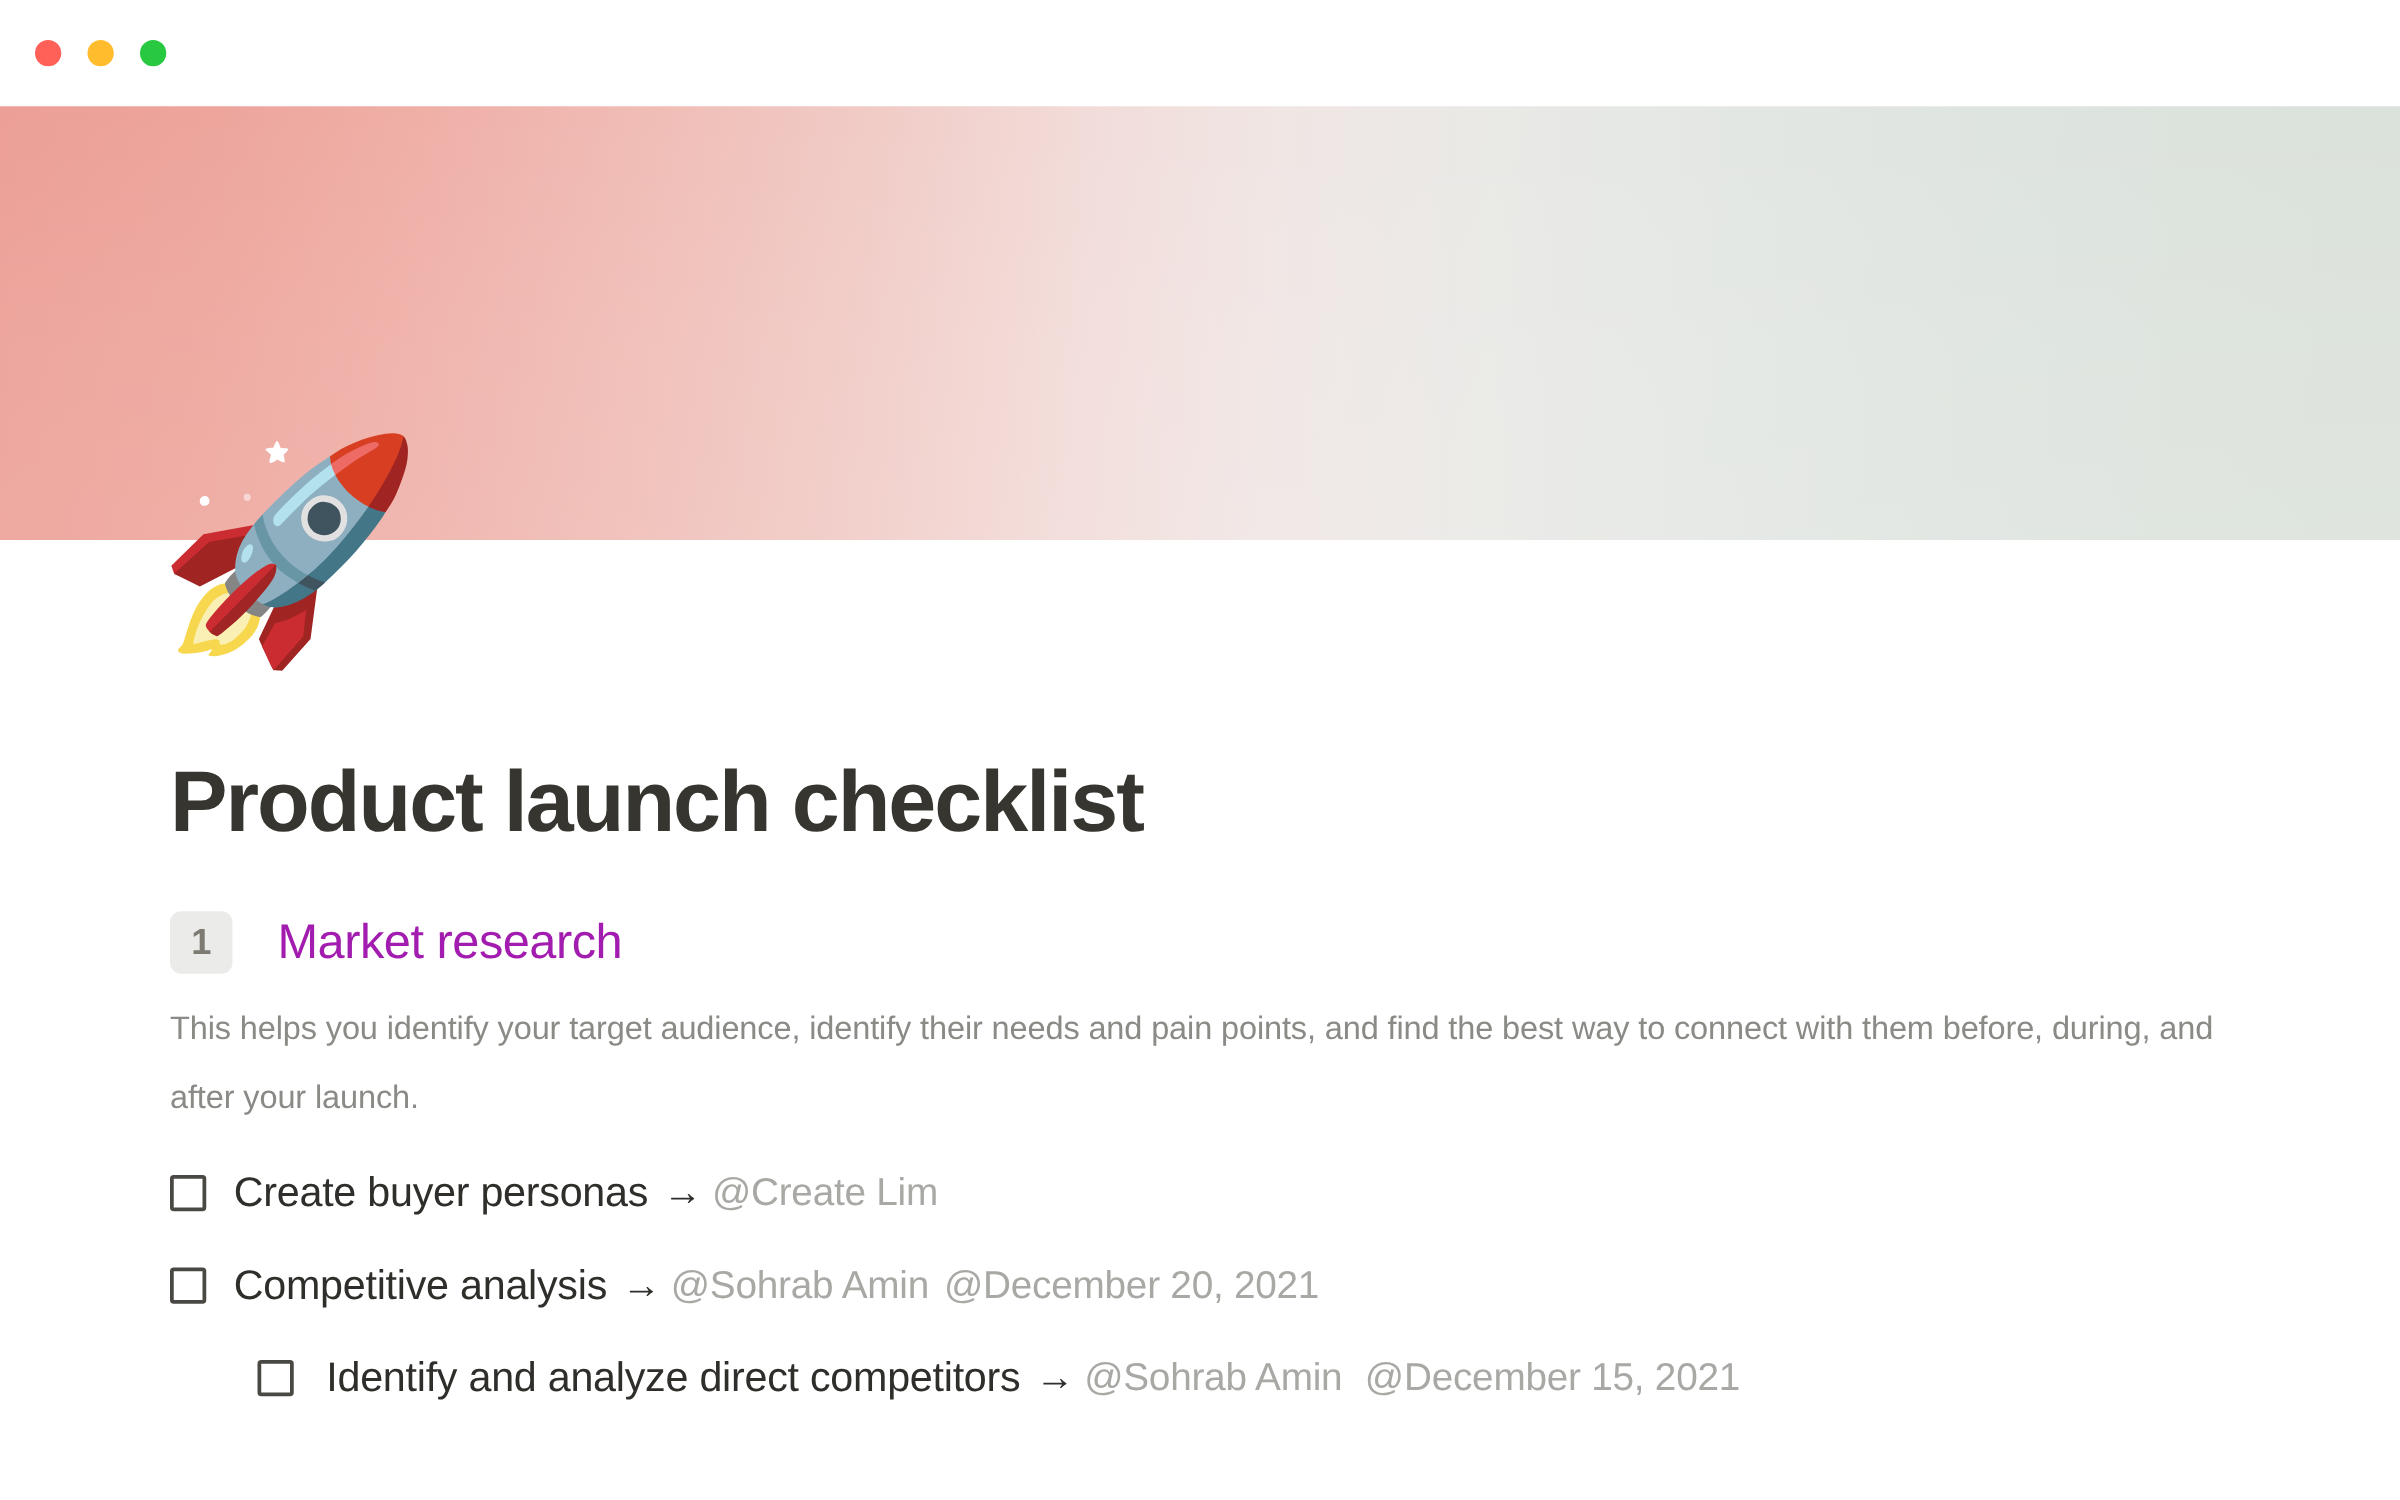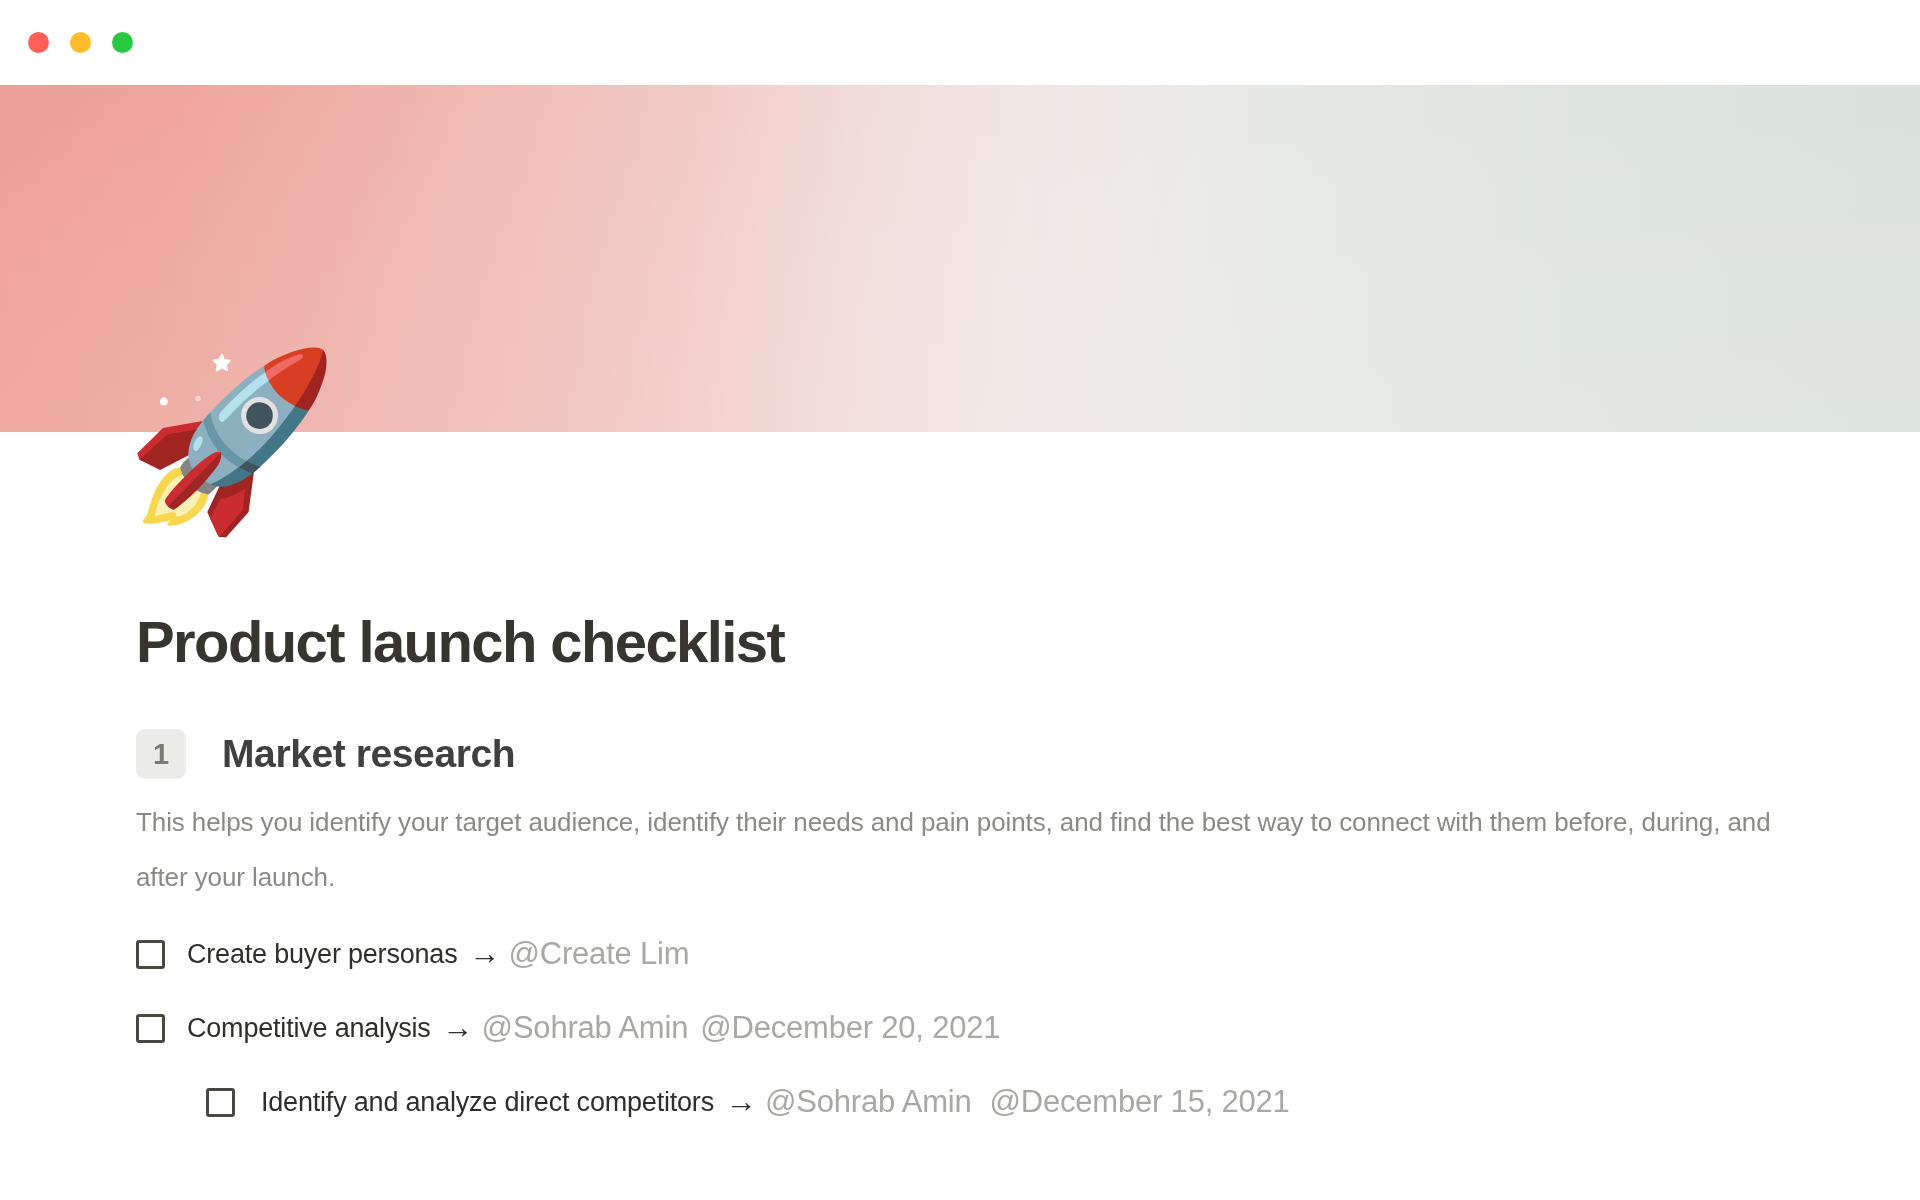--- a/index.html
+++ b/index.html
@@ -59,21 +59,21 @@
     user-select:none;
   }
 
   .content {
     position:absolute;
     left:136px; top:590px;
     width:1700px;
   }
 
   .page-title {
-    font-size:58px;
+    font-size:69px;
     line-height:104px;
     font-weight:bold;
     letter-spacing:-1.6px;
     color:#37352f;
     margin-bottom:35px;
   }
 
   .section-head {
     display:flex;
     align-items:center;
@@ -89,22 +89,22 @@
     display:flex;
     align-items:center;
     justify-content:center;
     flex:0 0 auto;
     letter-spacing:0;
   }
   .section-title {
     margin-left:36px;
     font-size:39px;
     line-height:48px;
-    font-weight:bold;
-    color:#404040;
+    font-weight:normal;
+    color:#a21caf;
     letter-spacing:-0.4px;
   }
 
   .section-desc {
     font-size:26px;
     line-height:55px;
     color:#8a8a86;
     max-width:1650px;
     letter-spacing:-0.1px;
     margin-bottom:12px;
@@ -123,21 +123,21 @@
     width:29px; height:29px;
     border:3px solid #4a4843;
     border-radius:3px;
     background:#ffffff;
     flex:0 0 auto;
     margin-right:22px;
   }
   .todo.indent-1 .checkbox { margin-right:26px; }
 
   .todo-text {
-    font-size:27px;
+    font-size:33px;
     line-height:40px;
     color:#2f2e2b;
     letter-spacing:-0.2px;
     white-space:nowrap;
   }
   .todo-arrow {
     font-size:31px;
     line-height:40px;
     color:#2f2e2b;
     margin:0 8px 0 12px;

